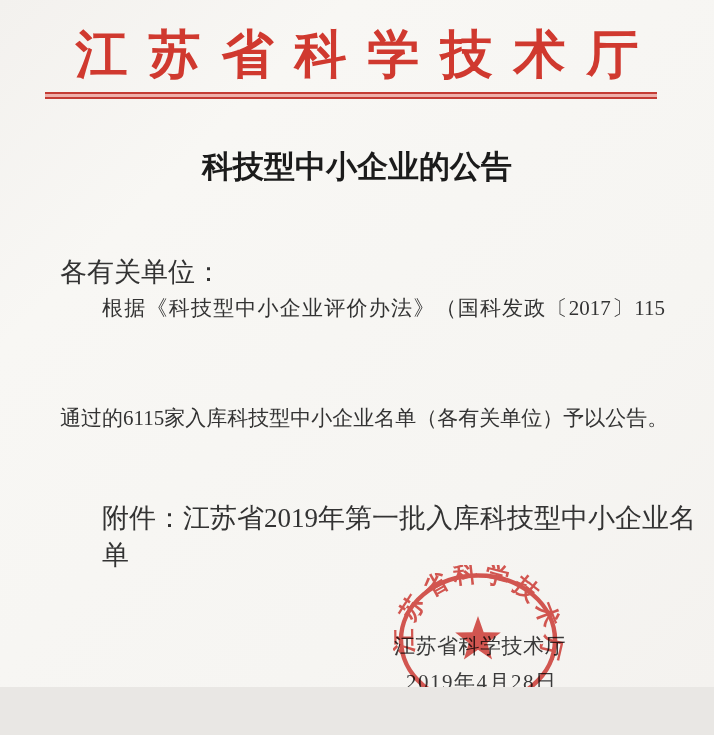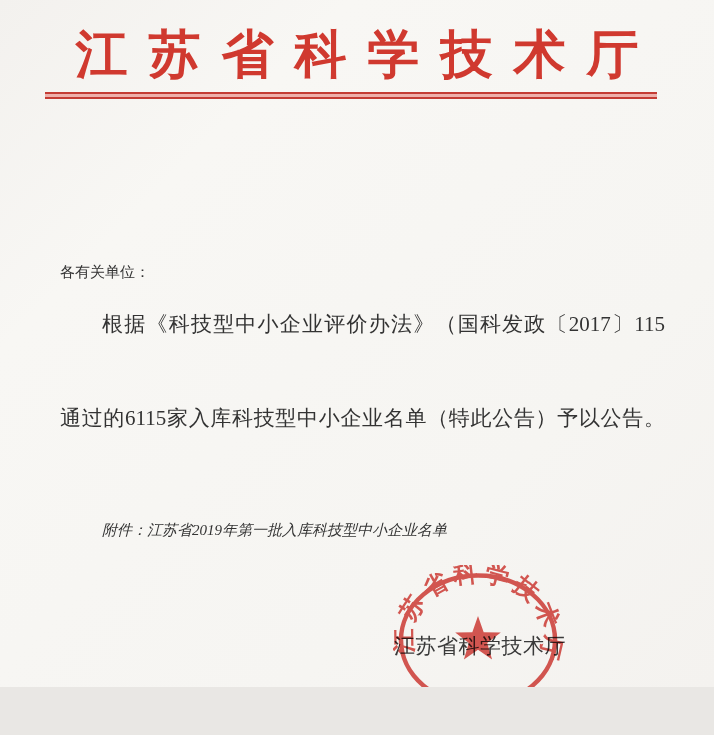--- a/index.html
+++ b/index.html
@@ -40,44 +40,44 @@
     text-align: center;
     font-size: 31px;
     font-weight: bold;
     line-height: 43px;
     color: #1b1b1b;
   }
   .body-text {
     position: absolute;
     left: 60px;
     width: 605px;
-    font-size: 15px;
+    font-size: 27px;
     line-height: 36.5px;
     color: #333;
   }
   .salutation { top: 254px; }
   .para-line {
     position: absolute;
     left: 60px;
     width: 605px;
     font-size: 21px;
     height: 37px;
     line-height: 37px;
     color: #333;
     text-align: justify;
     text-align-last: justify;
     white-space: nowrap;
   }
   .para-line.indent { padding-left: 42px; }
-  .pl-1 { top: 290px; margin-top: 16px; }
+  .pl-1 { top: 290px; }
   .pl-2 { top: 327px; }
   .pl-3 { top: 363px; }
   .pl-4 { top: 400px; }
   .closing { top: 436px; left: 102px; }
-  .attachment { top: 512px; left: 102px; font-style: italic; }
+  .attachment { top: 500px; left: 102px; }
   .signature {
     position: absolute;
     top: 632px; left: 394px;
     font-size: 21px;
     letter-spacing: 0.5px;
     color: #3a3a3a;
     white-space: nowrap;
   }
   .doc-date {
     position: absolute;
@@ -106,32 +106,34 @@
 </head>
 <body>
 
 <div class="page">
 
   <div class="letterhead">江苏省科学技术厅</div>
 
   <div class="red-rule"></div>
 
   <div class="doc-title">
+    <div>科技型中小企业的公告</div>
   </div>
 
   <div class="body-text salutation">各有关单位：</div>
 
   <div class="para-line indent pl-1">根据《科技型中小企业评价办法》（国科发政〔2017〕115</div>
-  <div class="para-line pl-4">通过的6115家入库科技型中小企业名单（特此公告）予以公告。</div>
+  <div class="para-line pl-4">通过的6115家入库科技型中小企业名单（各有关单位）予以公告。</div>
 
 
   <div class="body-text attachment">附件：江苏省2019年第一批入库科技型中小企业名单</div>
 
   <div class="signature">江苏省科学技术厅</div>
 
+  <div class="doc-date">2019年4月28日</div>
 
   <svg class="seal" viewBox="-85 -75 170 150" xmlns="http://www.w3.org/2000/svg">
     <ellipse cx="0" cy="0" rx="77" ry="64.5" fill="none" stroke="#d5423c" stroke-width="4.5"></ellipse>
     <path id="sealArc" d="M -63,14 A 66,56 0 1 1 63,14" fill="none"></path>
     <text class="seal-arc-text">
       <textPath href="#sealArc" startOffset="2">江苏省科学技术厅</textPath>
     </text>
     <polygon fill="#d5423c" points="0,-24 -5.7,-7.8 -22.8,-7.4 -9.2,3 -14.1,19.4 0,9.7 14.1,19.4 9.2,3 22.8,-7.4 5.7,-7.8"></polygon>
   </svg>
 

